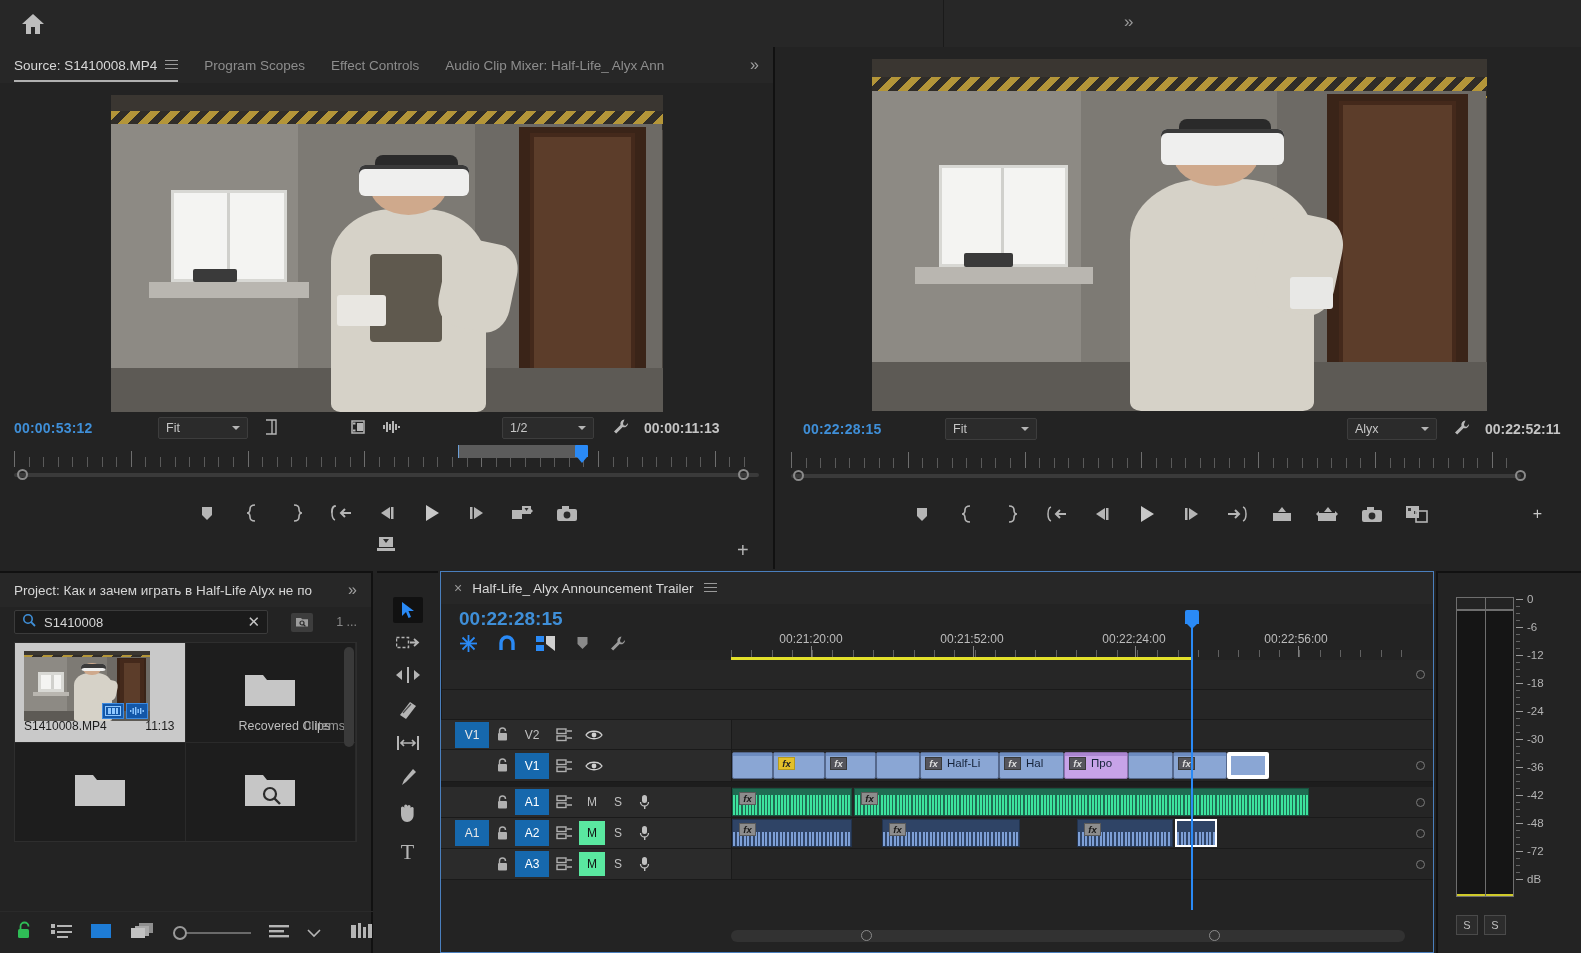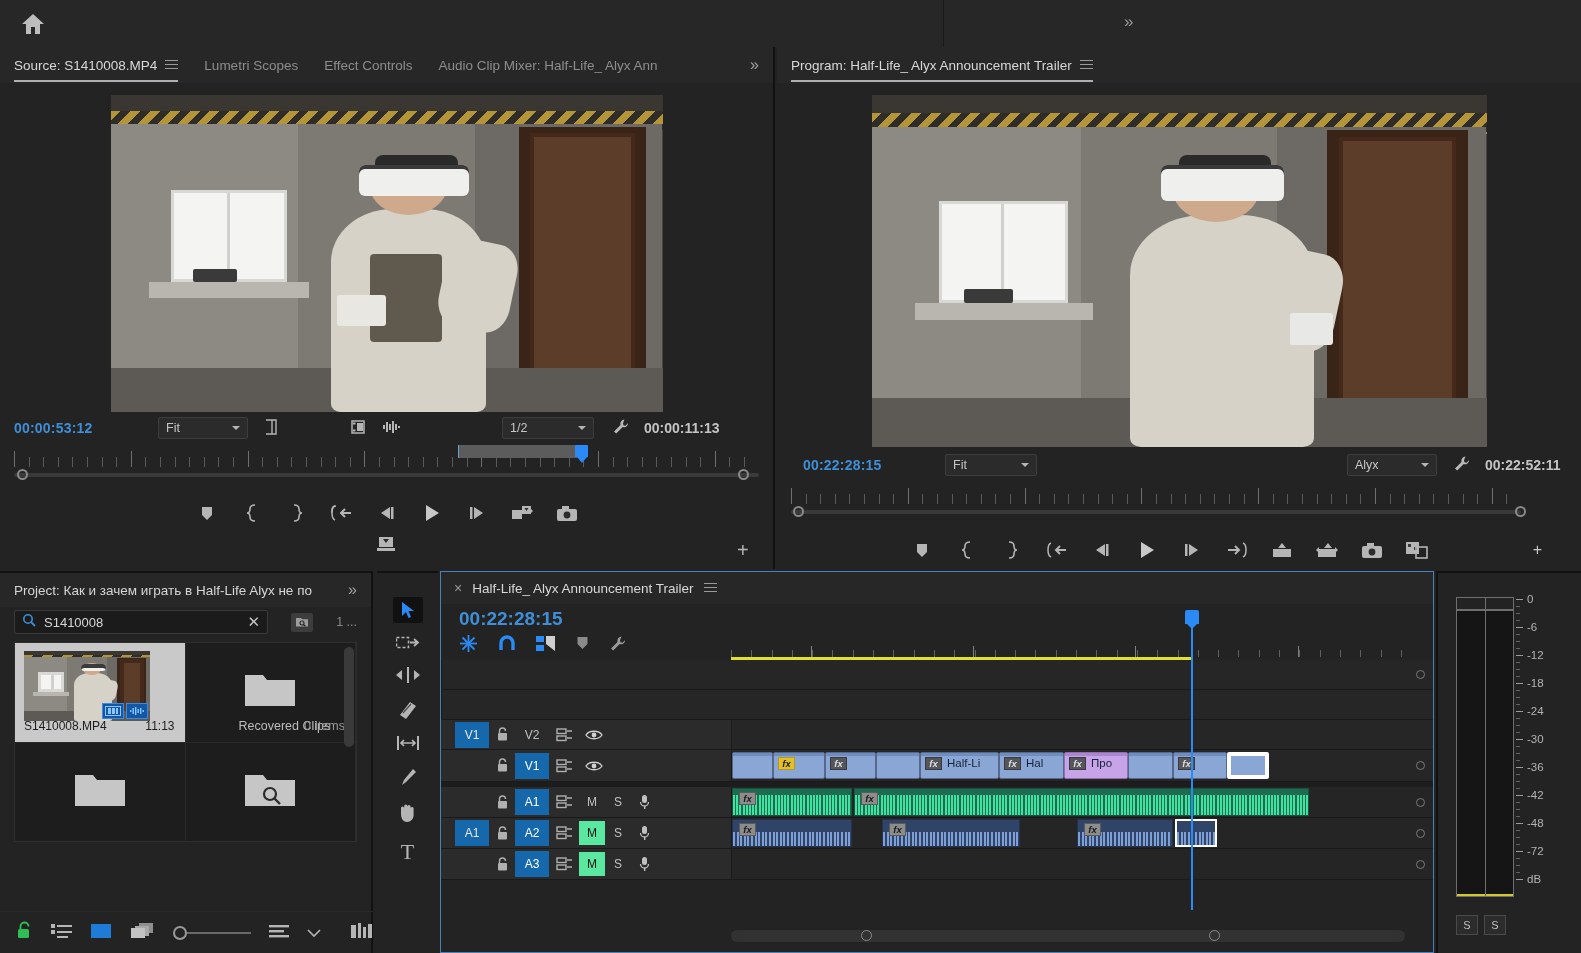--- a/index.html
+++ b/index.html
@@ -210,21 +210,21 @@
     <div class="tabbar">
       <div class="tab active">
         <span>Source: S1410008.MP4</span>
         <span class="hamburger">
             <i></i>
             <i></i>
             <i></i>
           </span>
       </div>
       <div class="tab">
-        <span>Lumetri Scopes</span>
+        <span>Program Scopes</span>
       </div>
       <div class="tab">
         <span>Effect Controls</span>
       </div>
       <div class="tab">
         <span>Audio Clip Mixer: Half-Life_ Alyx Ann</span>
       </div>
       <span class="tab-overflow">»</span>
     </div>
 
@@ -371,30 +371,20 @@
           <svg width="24" height="18" viewBox="0 0 24 18">
             <rect x="4" y="2" width="14" height="10" fill="#b5b5b5"></rect>
             <path d="M8 4 H14 L11 8 Z" fill="#2b2b2b"></path>
             <rect x="2" y="13" width="18" height="3" fill="#b5b5b5"></rect>
           </svg>
         </span>
     </div>
   </div>
 
   <div class="program-panel">
-    <div class="tabbar">
-      <div class="tab active">
-        <span>Program: Half-Life_ Alyx Announcement Trailer</span>
-        <span class="hamburger">
-            <i></i>
-            <i></i>
-            <i></i>
-          </span>
-      </div>
-    </div>
 
     <div class="video-area" style="height:365px;padding-top:12px;">
       <div class="still" style="width:615px;height:352px;">
         <div class="st-ceiling"></div>
           <div class="st-zig"></div>
         <div class="st-wallL"></div>
           <div class="st-wallC"></div>
           <div class="st-wallR"></div>
         <div class="st-doorframe"></div>
           <div class="st-door"></div>
@@ -775,20 +765,26 @@
           <span>
             <svg width="18" height="18" viewBox="0 0 18 18">
                 <path d="M12.5 1.5a4.2 4.2 0 0 0-4 5.4L2 13.4l2.2 2.2 6.5-6.5a4.2 4.2 0 0 0 5.4-4l-2.6 2.6-2-0.5-0.5-2z" fill="#9a9a9a"></path>
               </svg>
           </span>
         </div>
       </div>
     </div>
 
     <div class="tl-ruler">
+      <div class="lbls">
+        <span class="lb" style="left:80px">00:21:20:00</span>
+        <span class="lb" style="left:241px">00:21:52:00</span>
+        <span class="lb" style="left:403px">00:22:24:00</span>
+        <span class="lb" style="left:565px">00:22:56:00</span>
+      </div>
       <div class="ticksm"></div>
       <div class="ticklg" style="margin-left:80px"></div>
       <div class="yellowbar" style="left:0;width:460px;top:53px;"></div>
     </div>
 
     <div class="tl-body">
 
       <div class="trk vid">
         <div class="trk-lane">
             <span class="dotcol" style="top:10px;"></span>

